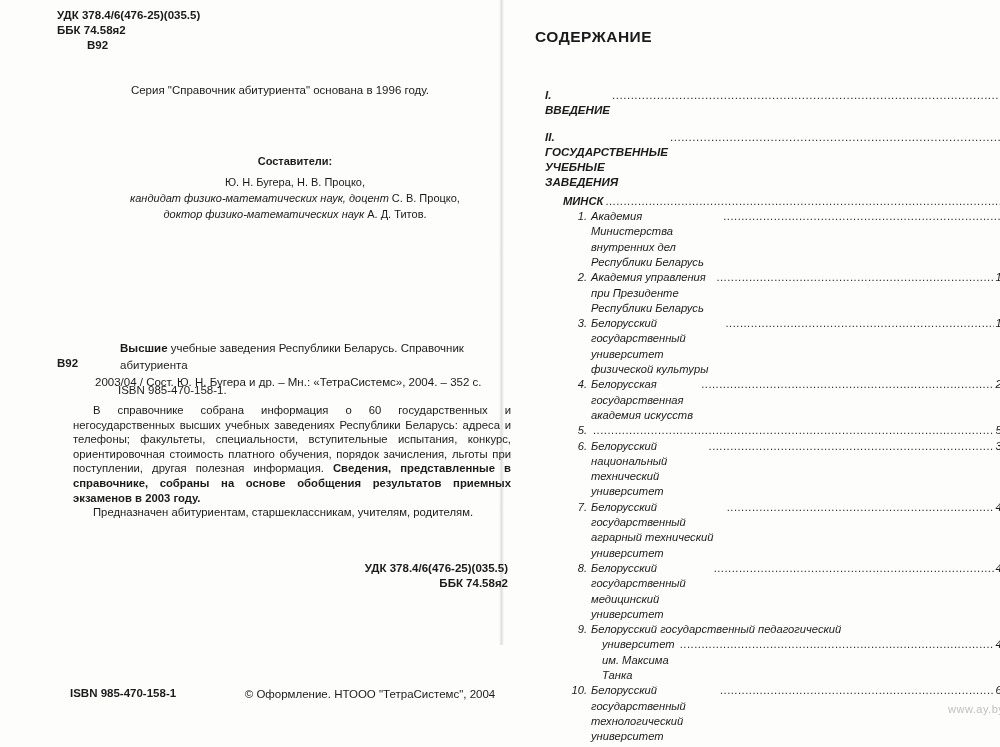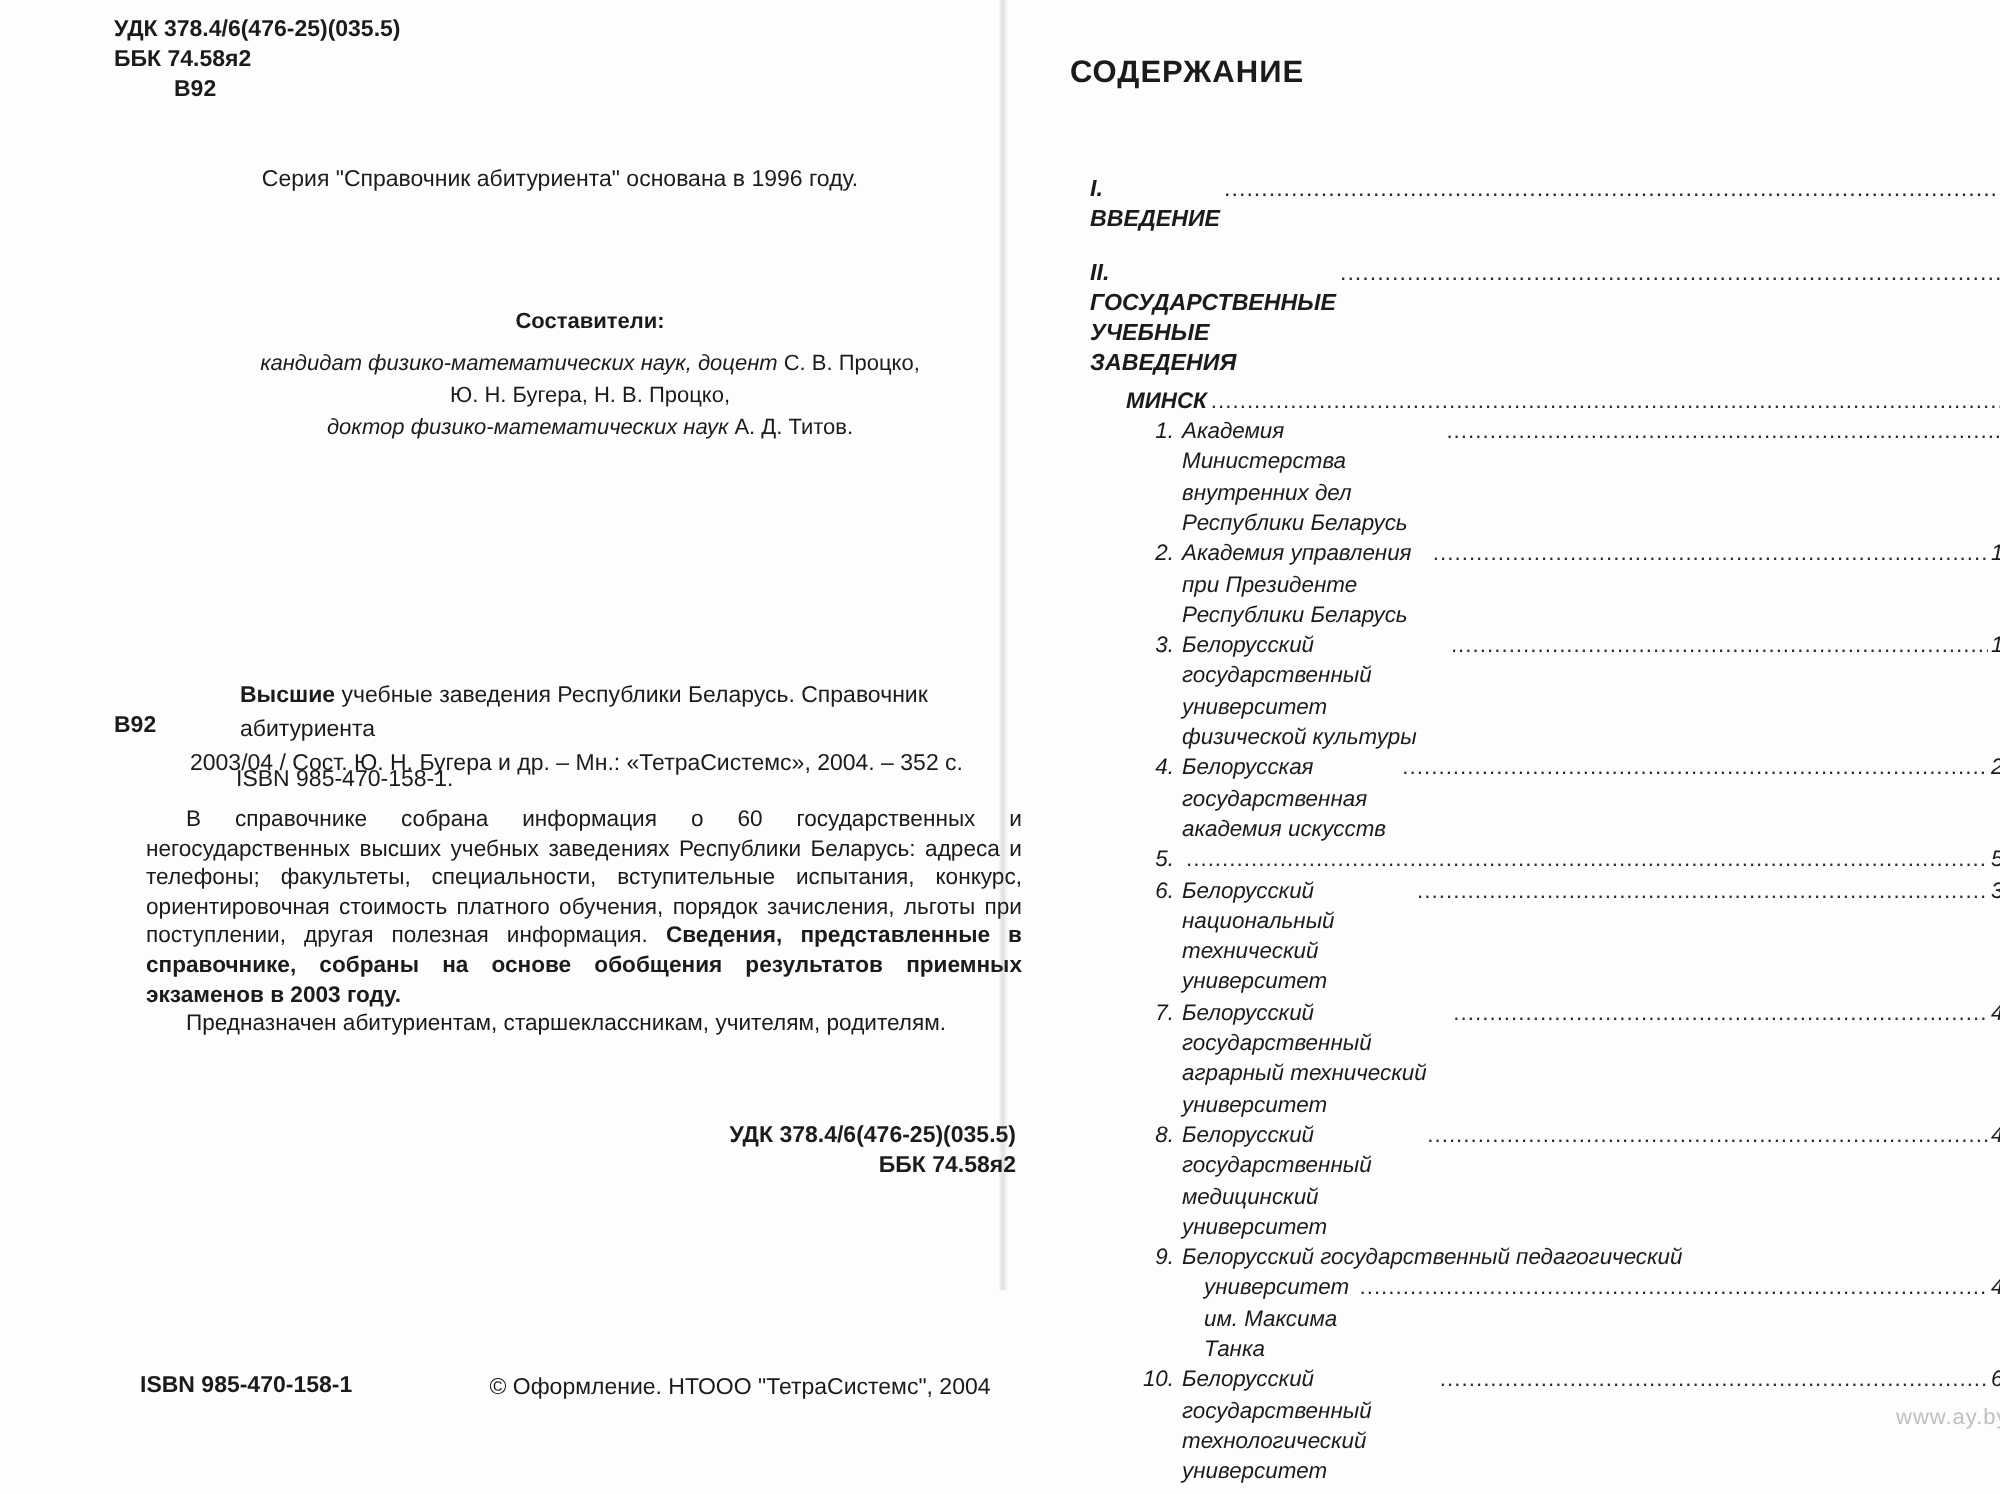--- a/index.html
+++ b/index.html
@@ -72,22 +72,22 @@
     <div>УДК 378.4/6(476-25)(035.5)</div>
     <div>ББК 74.58я2</div>
     <div class="code-letter">В92</div>
   </div>
 
   <div class="abs" id="series-note">Серия "Справочник абитуриента" основана в 1996 году.</div>
 
   <div class="abs" id="compilers">
     <div class="heading">Составители:</div>
     <div id="compilers-lines">
+        <div class="compiler-line">Ю. Н. Бугера, Н. В. Процко,</div>
         <div class="compiler-line"><i>кандидат физико-математических наук, доцент </i>С. В. Процко,</div>
-        <div class="compiler-line">Ю. Н. Бугера, Н. В. Процко,</div>
         <div class="compiler-line"><i>доктор физико-математических наук </i>А. Д. Титов.</div>
       </div>
   </div>
 
   <div class="abs" id="catalog-letter2">В92</div>
 
   <div class="abs" id="citation">
     <div class="line1"><b>Высшие</b><span> учебные заведения Республики Беларусь. Справочник абитуриента</span></div>
     <div class="line2">2003/04 / Сост. Ю. Н. Бугера и др. – Мн.: «ТетраСистемс», 2004. – 352 с.</div>
   </div>

